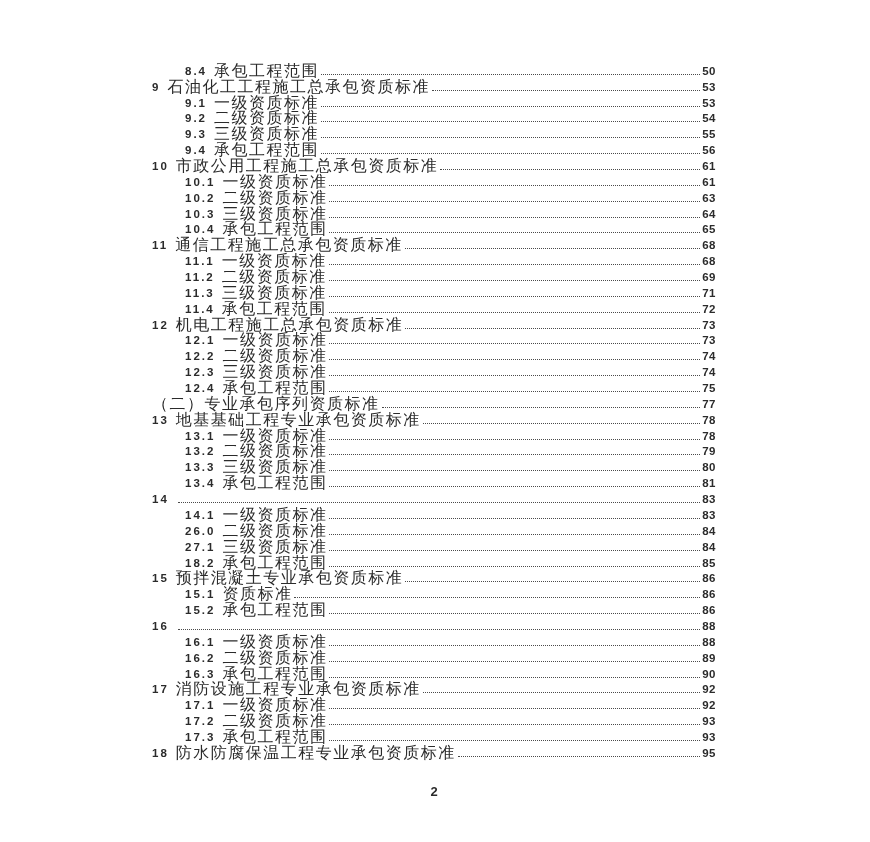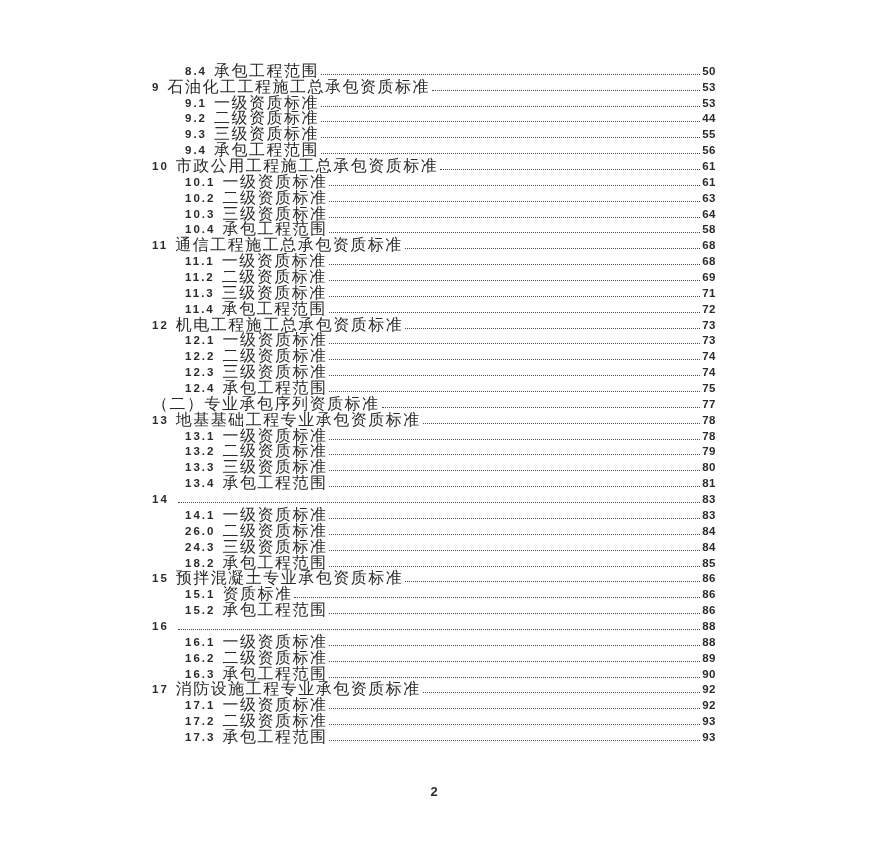--- a/index.html
+++ b/index.html
@@ -89,21 +89,21 @@
       <div class="toc-row level-2">
         <span class="entry-num">9.1</span>
         <span class="entry-title">一级资质标准</span>
         <span class="dotted-leader"></span>
         <span class="entry-page">53</span>
       </div>
       <div class="toc-row level-2">
         <span class="entry-num">9.2</span>
         <span class="entry-title">二级资质标准</span>
         <span class="dotted-leader"></span>
-        <span class="entry-page">44</span>
+        <span class="entry-page">54</span>
       </div>
       <div class="toc-row level-2">
         <span class="entry-num">9.3</span>
         <span class="entry-title">三级资质标准</span>
         <span class="dotted-leader"></span>
         <span class="entry-page">55</span>
       </div>
       <div class="toc-row level-2">
         <span class="entry-num">9.4</span>
         <span class="entry-title">承包工程范围</span>
@@ -131,21 +131,21 @@
       <div class="toc-row level-2">
         <span class="entry-num">10.3</span>
         <span class="entry-title">三级资质标准</span>
         <span class="dotted-leader"></span>
         <span class="entry-page">64</span>
       </div>
       <div class="toc-row level-2">
         <span class="entry-num">10.4</span>
         <span class="entry-title">承包工程范围</span>
         <span class="dotted-leader"></span>
-        <span class="entry-page">58</span>
+        <span class="entry-page">65</span>
       </div>
       <div class="toc-row level-1">
         <span class="entry-num">11</span>
         <span class="entry-title">通信工程施工总承包资质标准</span>
         <span class="dotted-leader"></span>
         <span class="entry-page">68</span>
       </div>
       <div class="toc-row level-2">
         <span class="entry-num">11.1</span>
         <span class="entry-title">一级资质标准</span>
@@ -247,21 +247,21 @@
         <span class="dotted-leader"></span>
         <span class="entry-page">83</span>
       </div>
       <div class="toc-row level-2">
         <span class="entry-num">26.0</span>
         <span class="entry-title">二级资质标准</span>
         <span class="dotted-leader"></span>
         <span class="entry-page">84</span>
       </div>
       <div class="toc-row level-2">
-        <span class="entry-num">24.3</span>
+        <span class="entry-num">27.1</span>
         <span class="entry-title">三级资质标准</span>
         <span class="dotted-leader"></span>
         <span class="entry-page">84</span>
       </div>
       <div class="toc-row level-2">
         <span class="entry-num">18.2</span>
         <span class="entry-title">承包工程范围</span>
         <span class="dotted-leader"></span>
         <span class="entry-page">85</span>
       </div>
@@ -322,16 +322,22 @@
         <span class="entry-num">17.2</span>
         <span class="entry-title">二级资质标准</span>
         <span class="dotted-leader"></span>
         <span class="entry-page">93</span>
       </div>
       <div class="toc-row level-2">
         <span class="entry-num">17.3</span>
         <span class="entry-title">承包工程范围</span>
         <span class="dotted-leader"></span>
         <span class="entry-page">93</span>
+      </div>
+      <div class="toc-row level-1">
+        <span class="entry-num">18</span>
+        <span class="entry-title">防水防腐保温工程专业承包资质标准</span>
+        <span class="dotted-leader"></span>
+        <span class="entry-page">95</span>
       </div>
     </div>
   <div class="page-footer">2</div>
 </div>
 
 </body></html>

